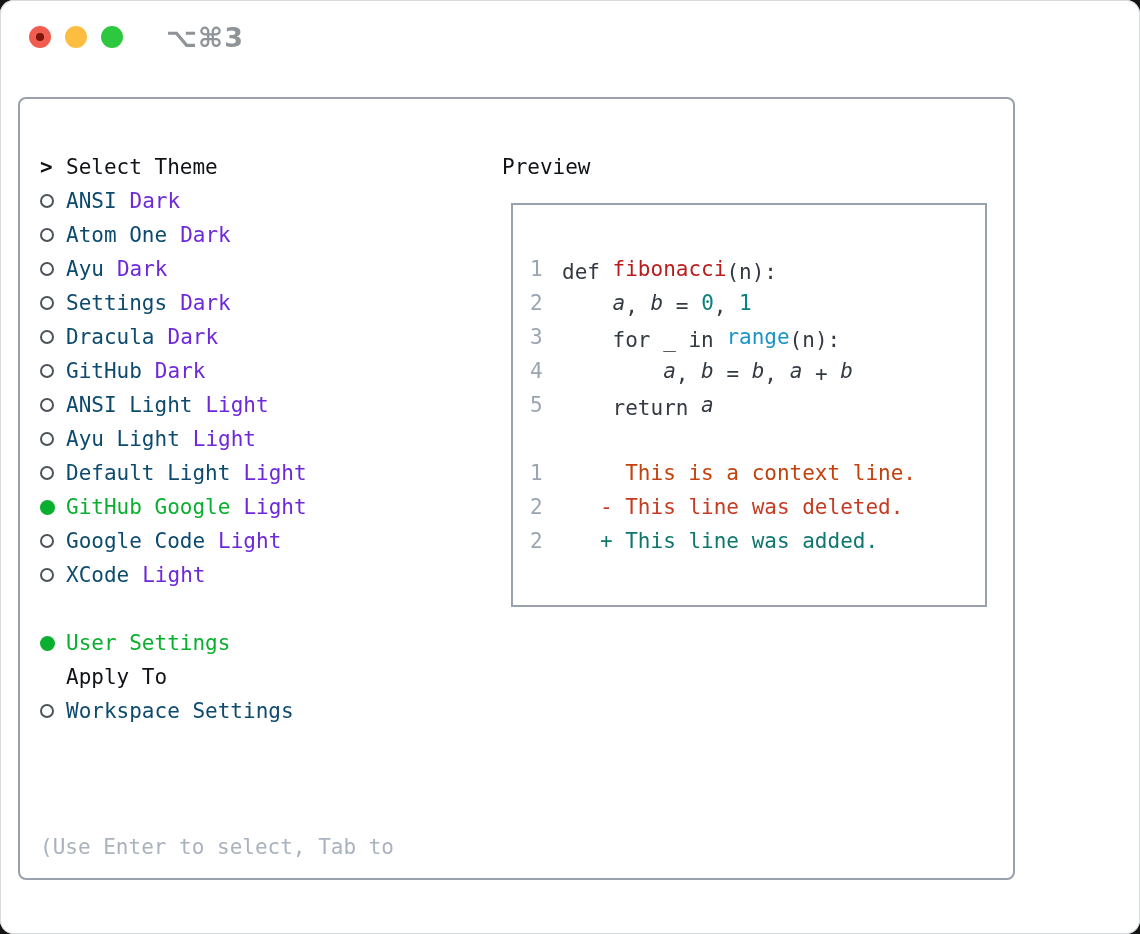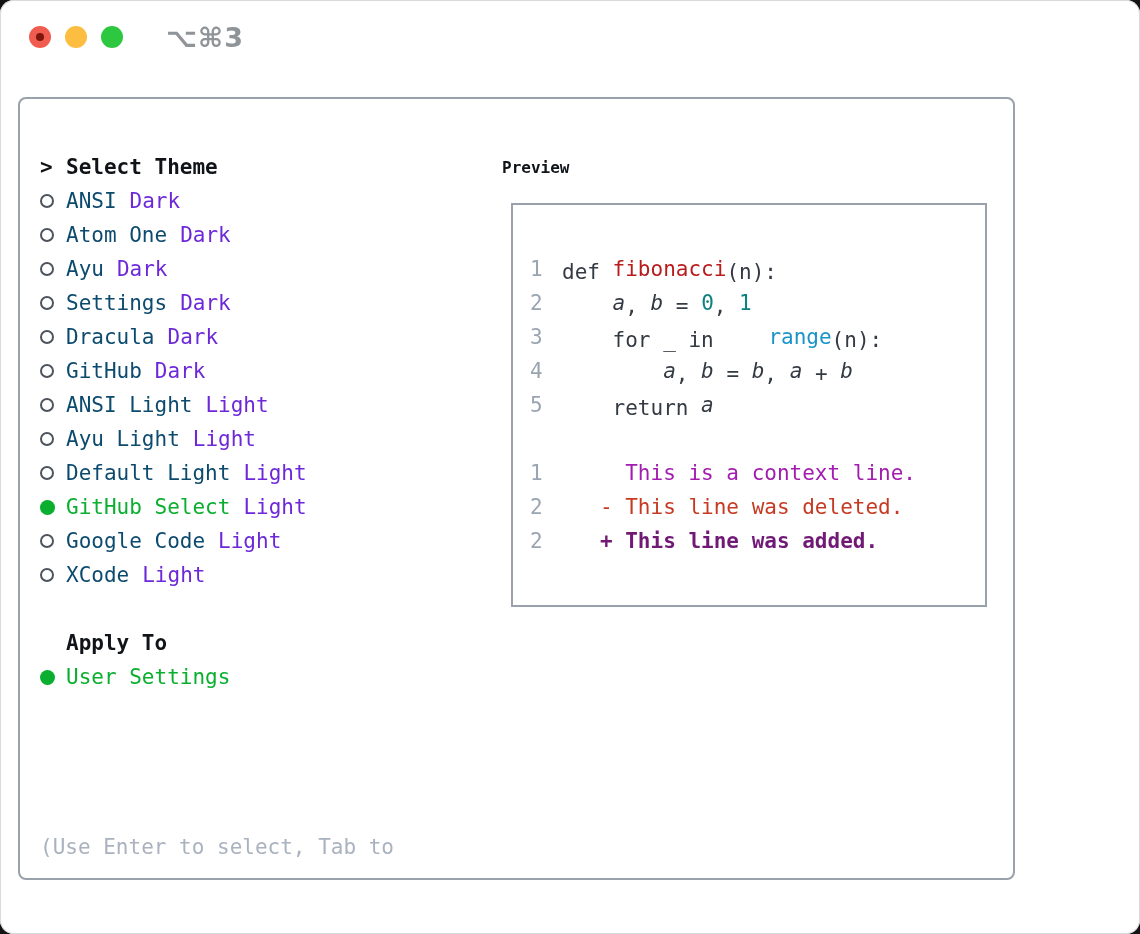--- a/index.html
+++ b/index.html
@@ -33,49 +33,49 @@
   .panel{
     position:absolute;left:18px;top:97px;width:993px;height:779px;
     border:2px solid #99a1ac;border-radius:8px;background:#fff;
   }
   .row{display:flex;align-items:center;height:34px;font-size:21px;}
   .marker-col{width:26px;display:flex;align-items:center;}
   .caret{color:#101317;font-weight:700;}
   .dot{box-sizing:border-box;border-radius:50%;}
   .dot.off{width:14px;height:14px;border:2px solid #4e545d;}
   .dot.on{width:15px;height:15px;background:#0aaf2f;}
-  .hdr{color:#101317;font-weight:700;text-align:center;}
+  .hdr{color:#101317;font-weight:400;text-align:center;}
   .nm{color:#0c4a6e;white-space:pre;}
   .nm.on{color:#0aaf2f;}
   .tag{color:#6d28d9;margin-left:13px;white-space:pre;}
   .theme-list{position:absolute;left:20px;top:51px;}
   .apply-box{position:absolute;left:20px;top:527px;}
   .hint{
     position:absolute;left:20px;top:663px;
     font-size:21px;line-height:34px;color:#a9b2be;white-space:pre;
   }
   
   .preview-title{position:absolute;left:482px;top:51px;height:34px;
-    display:flex;align-items:center;font-size:16px;}
+    display:flex;align-items:center;font-size:21px;}
   .preview-box{
     position:absolute;left:491px;top:104px;width:476px;height:404px;
     box-sizing:border-box;border:2px solid #99a1ac;background:#fff;
     padding:47px 0 0 17px;
   }
   .pline{display:flex;height:34px;align-items:center;font-size:21px;}
   .ln{width:32px;color:#9aa5b2;white-space:pre;flex:none;}
   .seg{white-space:pre;}
   .code{color:#343a43;margin-top:6px;}
   .fn{color:#b91c1c;}
   .num{color:#0e8080;}
-  .call{color:#1a94c8;margin-left:42px;}
+  .call{color:#1a94c8;}
   .var{color:#343a43;font-style:italic;}
-  .ctx{color:#a21caf;}
+  .ctx{color:#c2410c;}
   .del{color:#c53b22;}
-  .add{color:#701a75;font-weight:bold;}
+  .add{color:#0f766e;}
 </style>
 </head>
 <body>
 
 <div class="window">
 
   <div class="titlebar">
     <div class="tl close"></div>
     <div class="tl min"></div>
     <div class="tl zoom"></div>
@@ -152,49 +152,55 @@
         <span class="marker-col">
             <span class="dot off"></span>
           </span>
         <span class="nm off">Default Light</span>
         <span class="tag">Light</span>
       </div>
       <div class="row">
         <span class="marker-col">
             <span class="dot on"></span>
           </span>
-        <span class="nm on">GitHub Select</span>
+        <span class="nm on">GitHub Google</span>
         <span class="tag">Light</span>
       </div>
       <div class="row">
         <span class="marker-col">
             <span class="dot off"></span>
           </span>
         <span class="nm off">Google Code</span>
         <span class="tag">Light</span>
       </div>
       <div class="row">
         <span class="marker-col">
             <span class="dot off"></span>
           </span>
         <span class="nm off">XCode</span>
         <span class="tag">Light</span>
       </div>
     </div>
 
     <div class="apply-box">
+      <div class="row">
+        <span class="marker-col">
+            <span class="dot on"></span>
+          </span>
+        <span class="nm on">User Settings</span>
+      </div>
       <div class="row">
         <span class="marker-col"></span>
         <span class="hdr">Apply To</span>
       </div>
       <div class="row">
         <span class="marker-col">
-            <span class="dot on"></span>
-          </span>
-        <span class="nm on">User Settings</span>
+            <span class="dot off"></span>
+          </span>
+        <span class="nm off">Workspace Settings</span>
       </div>
     </div>
 
     <div class="hint">
       <div>(Use Enter to select, Tab to</div>
       <div>change focus)</div>
     </div>
 
     <div class="preview-title hdr">Preview</div>
 

